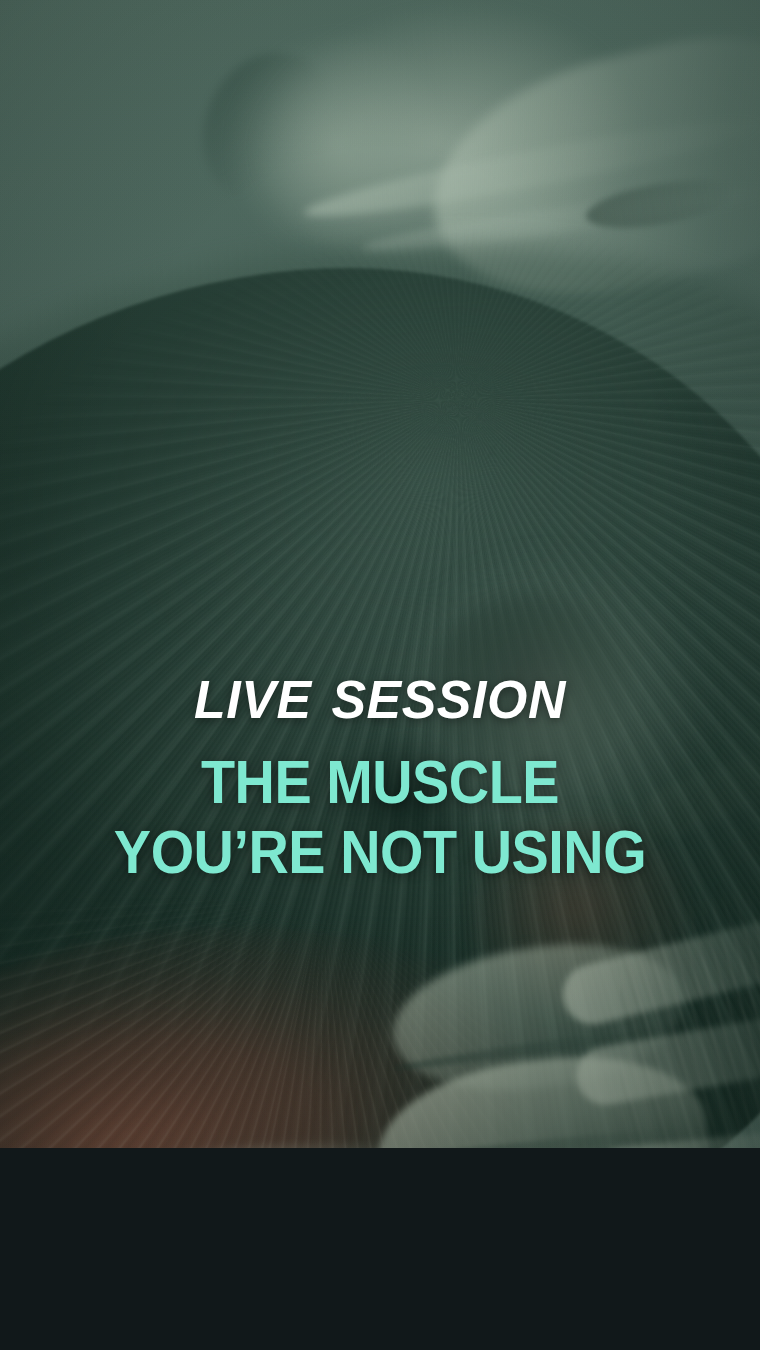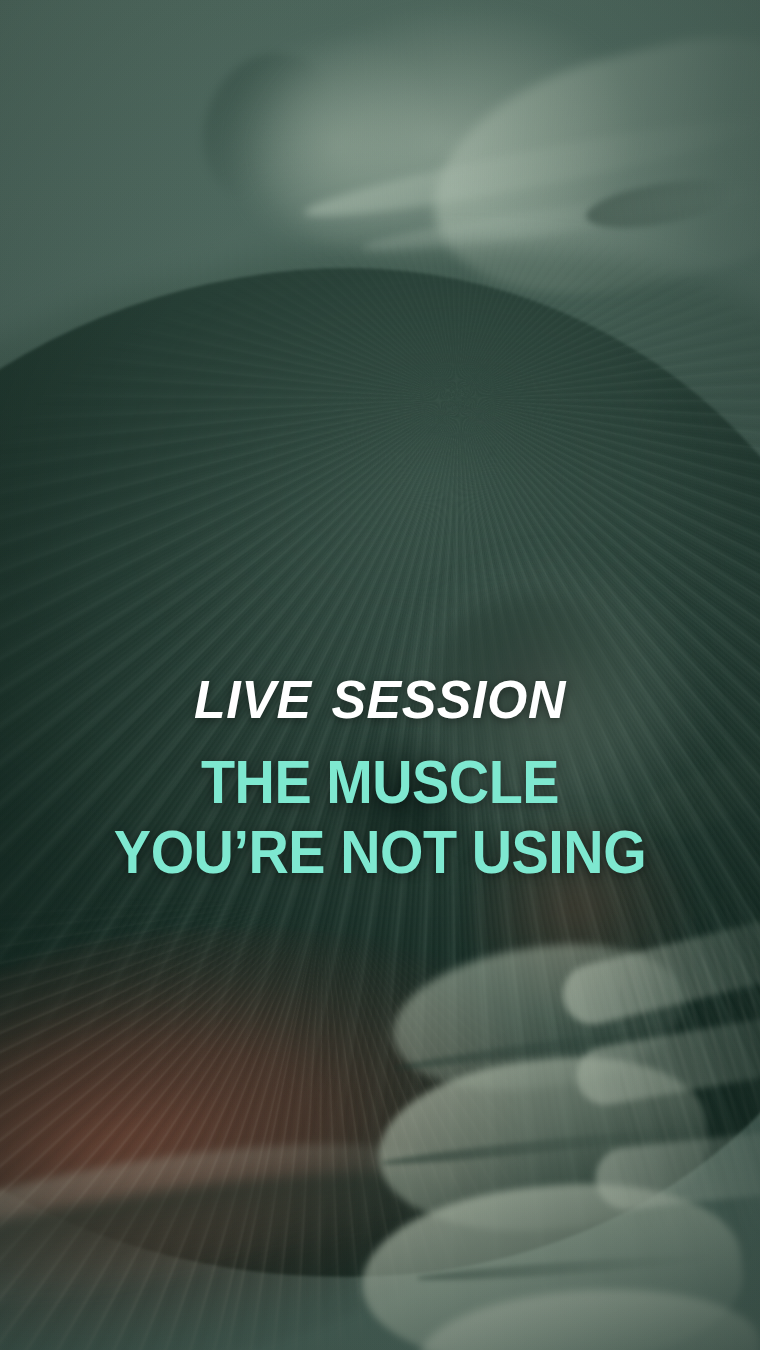--- a/index.html
+++ b/index.html
@@ -1,21 +1,21 @@
 <!DOCTYPE html>
 <html><head>
 <meta charset="utf-8">
 <title>Live Session Promo</title>
 <style>
   html,body{margin:0;padding:0;background:#11181a;}
   *{box-sizing:border-box;}
 
   .stage{
     position:relative;
-    width:760px;height:1350px;
+    width:760px;height:1148px;
     overflow:hidden;
     font-family:"Liberation Sans","DejaVu Sans",sans-serif;
     background:#4b6158;
   }
 
   
   .photo{position:absolute;inset:0;overflow:hidden;}
   .lyr{position:absolute;}
 
   

